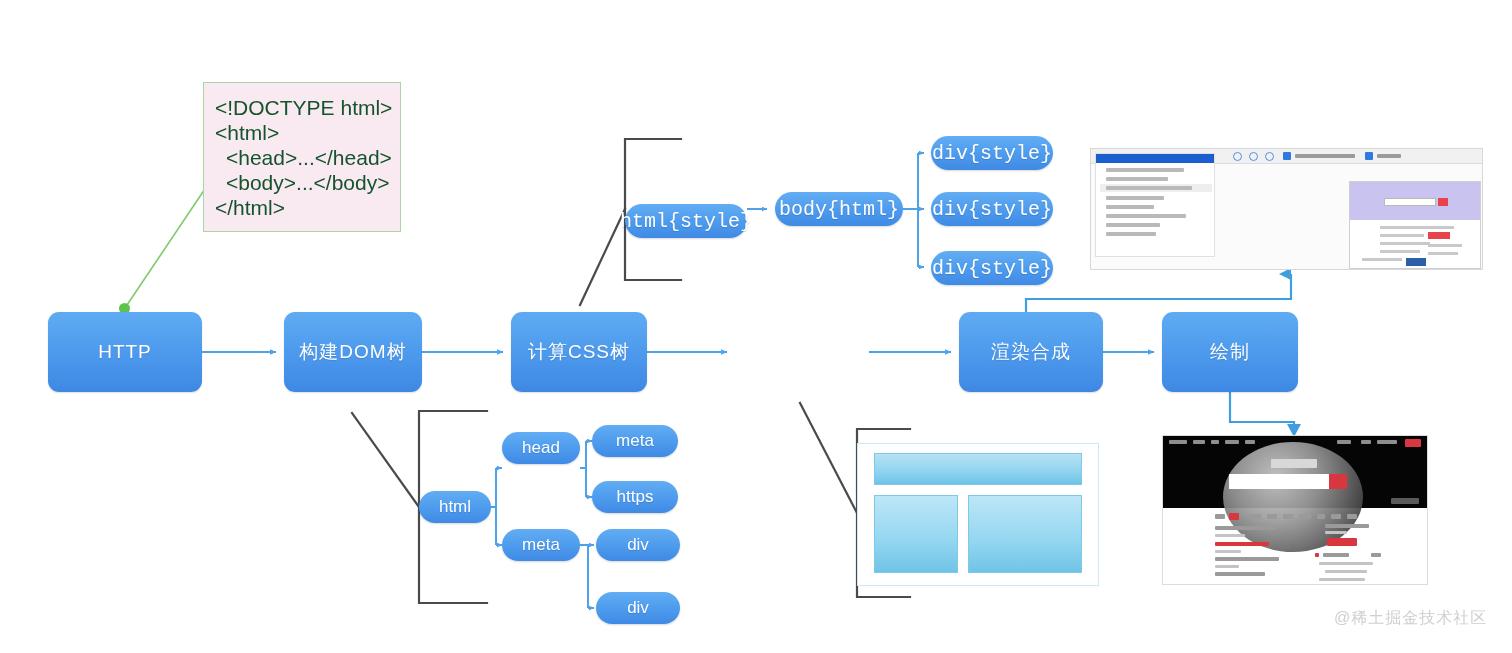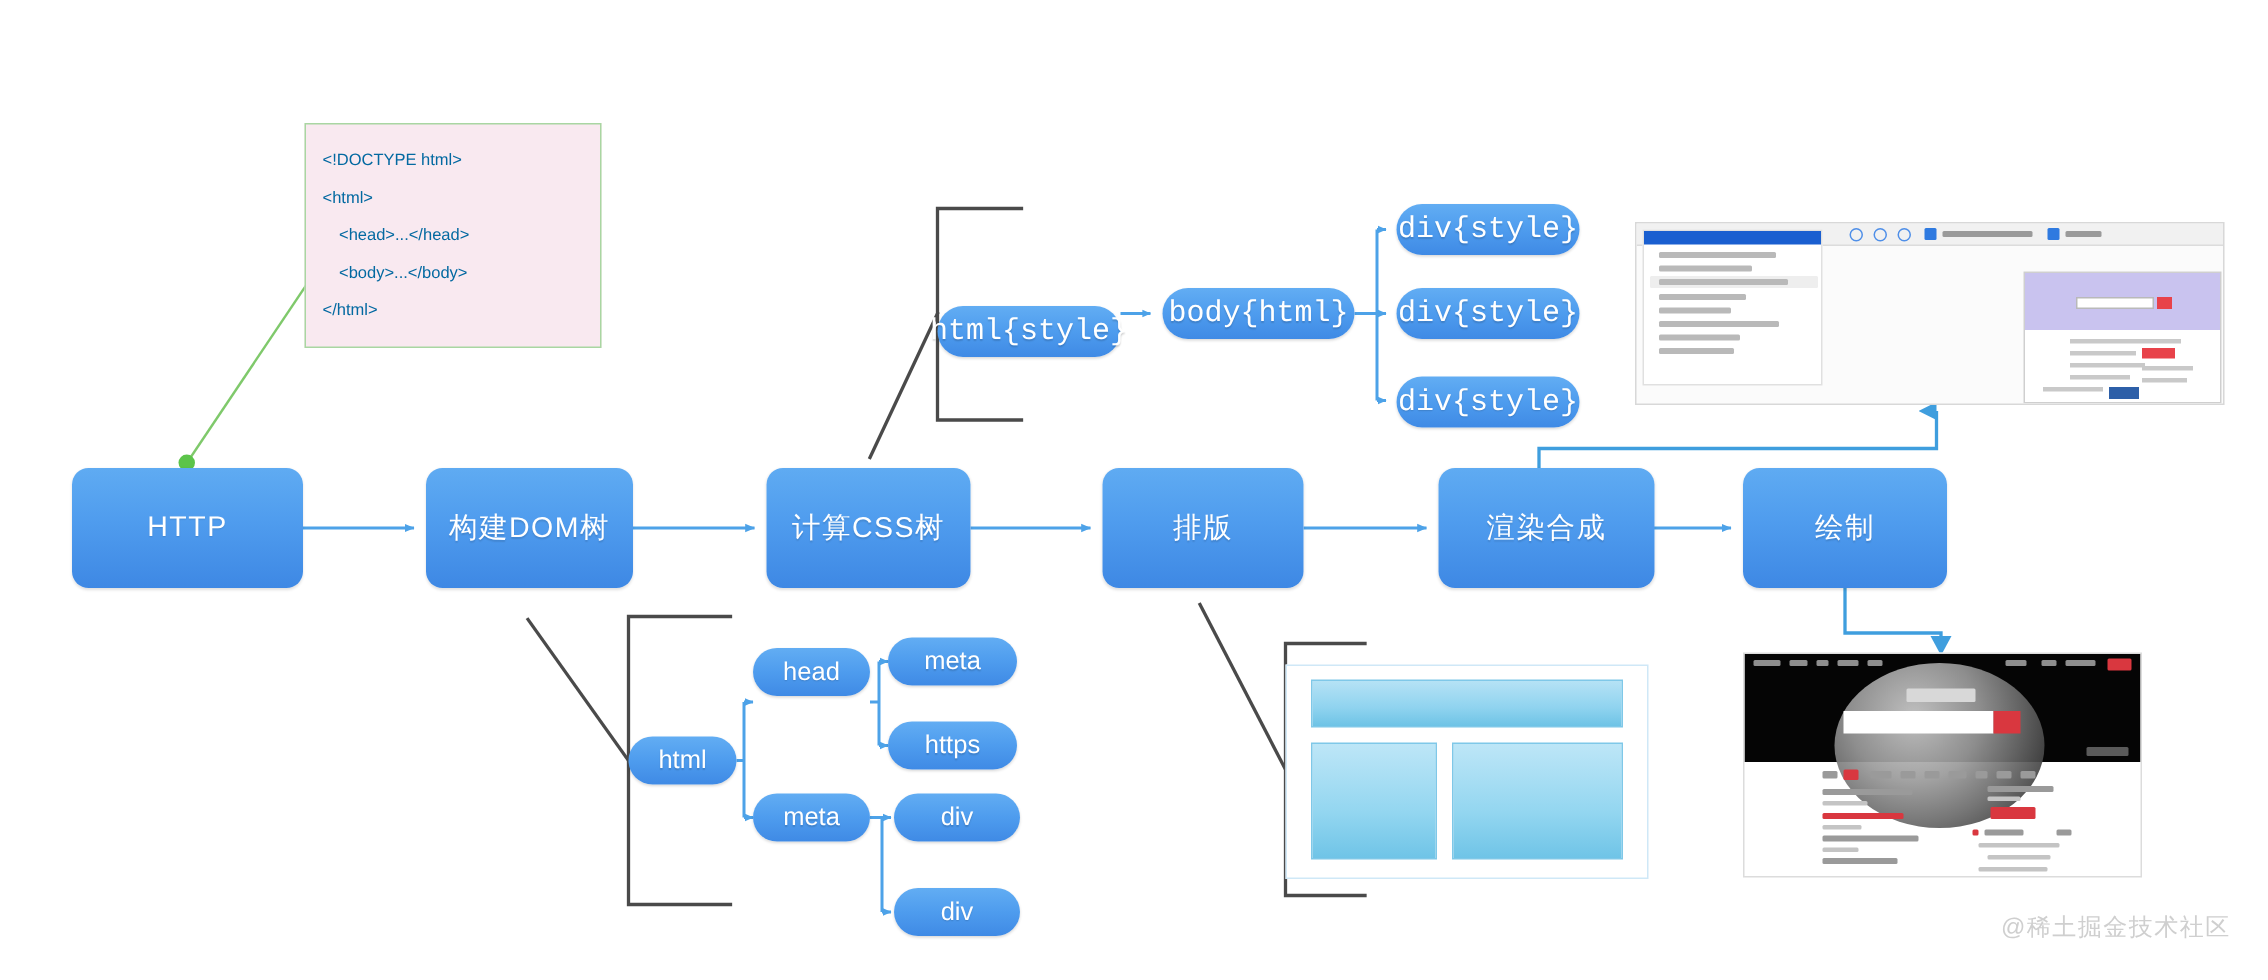--- a/index.html
+++ b/index.html
@@ -21,21 +21,21 @@
     white-space: nowrap;
   }
 
   
   #code-box {
     left: 203px; top: 82px; width: 198px; height: 150px;
     background: #f9e9f0; border: 1.6px solid #a9d6a2;
     padding: 12px 0 0 11px;
   }
   #code-box .line {
-    font-size: 11px; color: #0369a1; line-height: 25px;
+    font-size: 21px; color: #14532d; line-height: 25px;
     white-space: pre; font-family: "Liberation Sans","DejaVu Sans",sans-serif;
   }
   #code-box .ind { padding-left: 11px; }
   #green-dot {
     left: 119px; top: 303px; width: 11px; height: 11px;
     border-radius: 50%; background: #5cc44a;
   }
 
   
   .pipe {
@@ -274,21 +274,20 @@
     <div class="line">&lt;html&gt;</div>
     <div class="line ind">&lt;head&gt;...&lt;/head&gt;</div>
     <div class="line ind">&lt;body&gt;...&lt;/body&gt;</div>
     <div class="line">&lt;/html&gt;</div>
   </div>
   <div class="abs" id="green-dot"></div>
 
   <div class="abs pipe" id="pipe-0">HTTP</div>
   <div class="abs pipe" id="pipe-1">构建DOM树</div>
   <div class="abs pipe" id="pipe-2">计算CSS树</div>
-  <div class="abs pipe" id="pipe-3">排版</div>
   <div class="abs pipe" id="pipe-4">渲染合成</div>
   <div class="abs pipe" id="pipe-5">绘制</div>
 
   <div class="abs pill pill-css" id="css-html">html{style}</div>
   <div class="abs pill pill-css" id="css-body">body{html}</div>
   <div class="abs pill pill-css" id="css-div-0">div{style}</div>
   <div class="abs pill pill-css" id="css-div-1">div{style}</div>
   <div class="abs pill pill-css" id="css-div-2">div{style}</div>
 
   <div class="abs pill pill-dom" id="dom-html">html</div>

